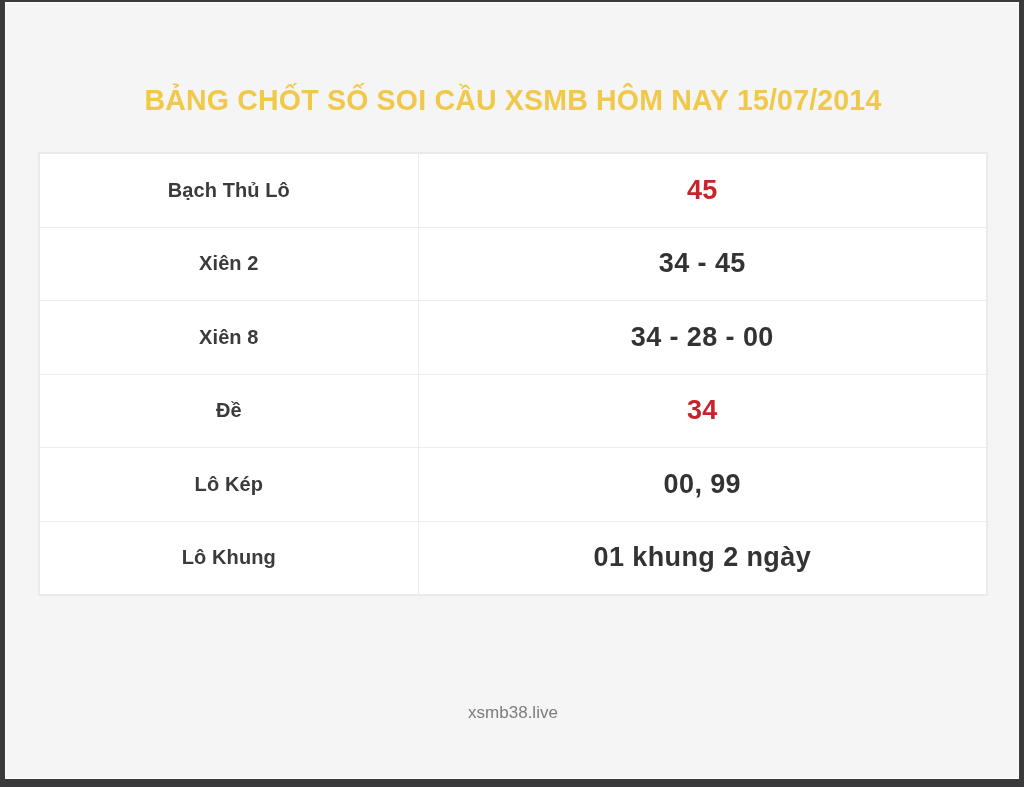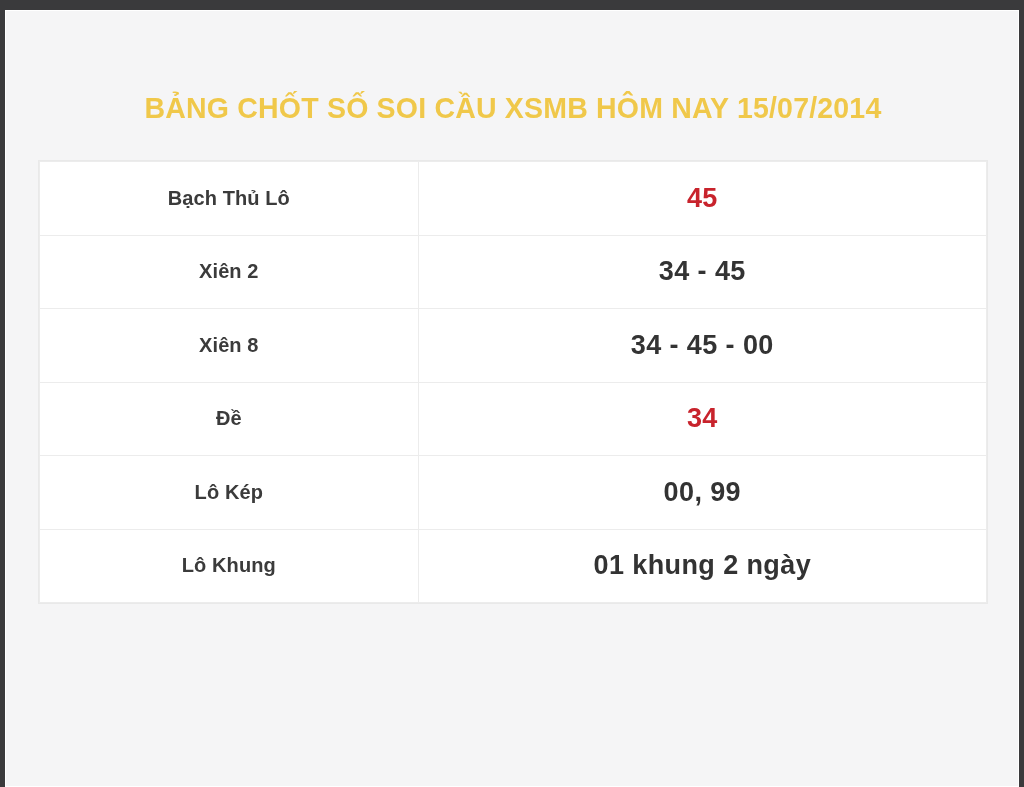--- a/index.html
+++ b/index.html
@@ -9,21 +9,21 @@
   body {
     width: 1024px;
     height: 787px;
     background: #3a3a3c;
     font-family: "Liberation Sans", sans-serif;
     overflow: hidden;
   }
   .page {
     position: absolute;
     left: 5px;
-    top: 10px;
+    top: 2px;
     width: 1014px;
     height: 777px;
     background: #f5f5f6;
     box-sizing: border-box;
     border: 1px solid #ffffff;
     overflow: hidden;
   }
   .title {
     position: absolute;
     left: 0;
@@ -103,35 +103,36 @@
       </tr>
 
 
       <tr>
         <td class="cell-label">Xiên 2</td>
         <td class="cell-value">34 - 45</td>
       </tr>
 
       <tr>
         <td class="cell-label">Xiên 8</td>
-        <td class="cell-value">34 - 45 - 00</td>
+        <td class="cell-value">34 - 28 - 00</td>
       </tr>
 
       <tr>
         <td class="cell-label">Đề</td>
         <td class="cell-value accent">34</td>
       </tr>
 
       <tr>
         <td class="cell-label">Lô Kép</td>
         <td class="cell-value">00, 99</td>
       </tr>
 
       <tr>
         <td class="cell-label">Lô Khung</td>
         <td class="cell-value">01 khung 2 ngày</td>
       </tr>
 
     </tbody>
   </table>
 
+  <div class="footer">xsmb38.live</div>
 
 </div>
 
 </body></html>

